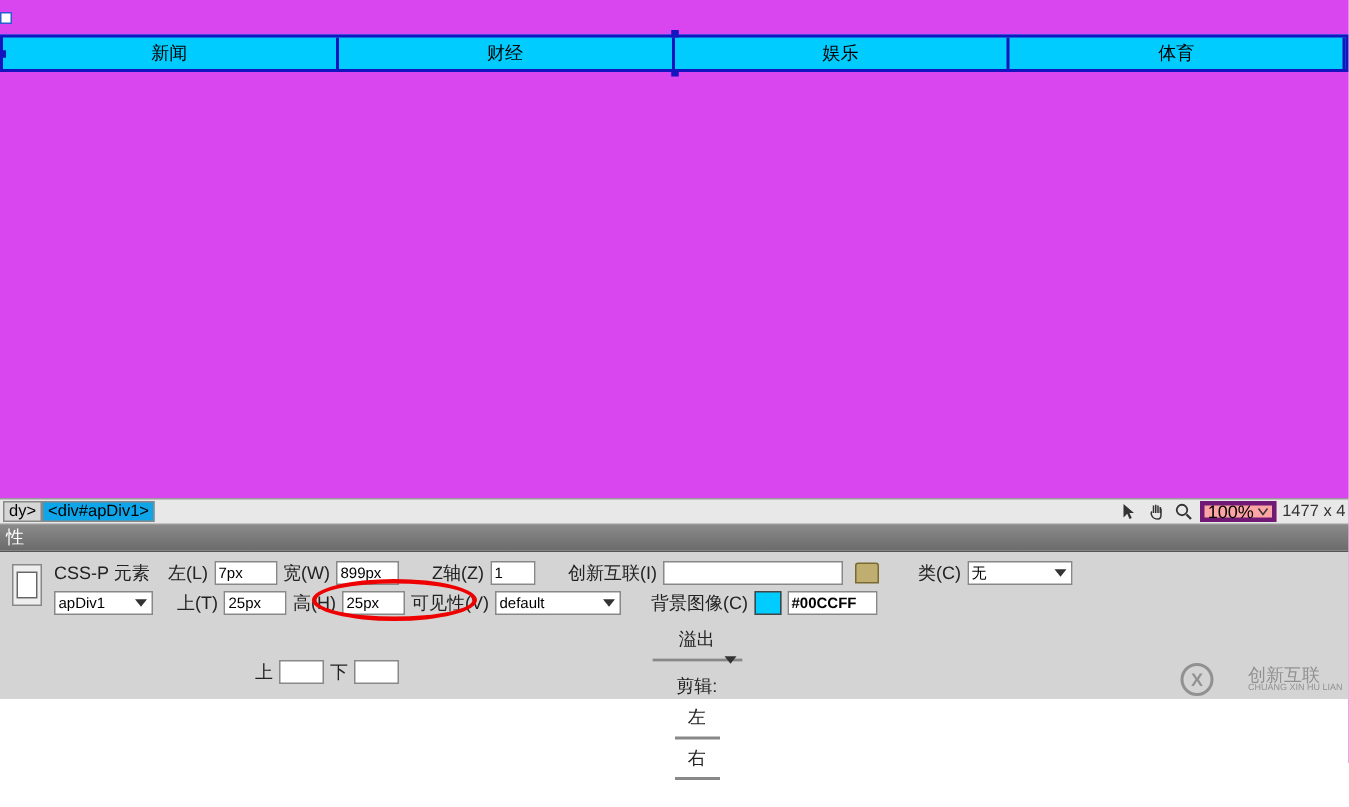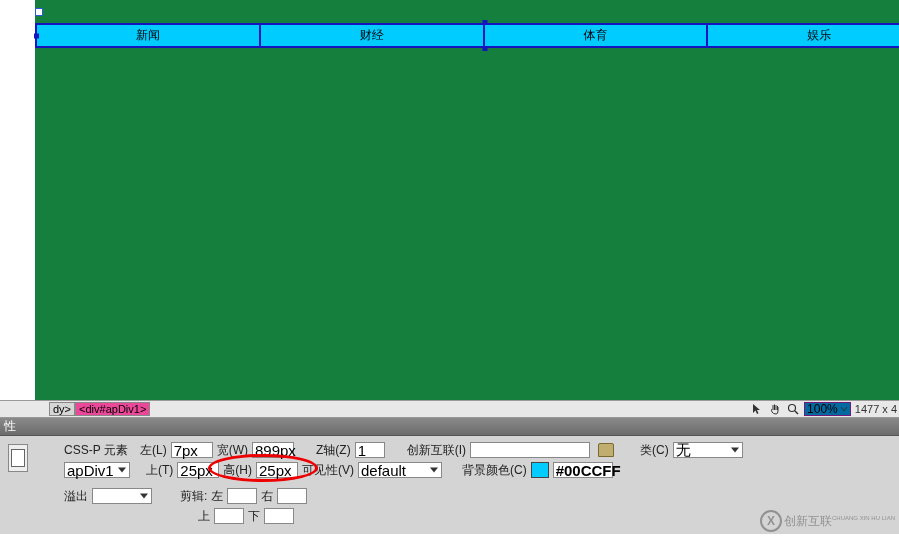--- a/index.html
+++ b/index.html
@@ -1,86 +1,86 @@
 <!DOCTYPE html>
 <html><head>
 <meta charset="utf-8">
 <style>
 * { box-sizing: border-box; margin: 0; padding: 0; font-family: 'SimSun', 'Microsoft YaHei', sans-serif; font-size: 12px; }
 body { background: #fff; width: 899px; height: 538px; overflow: hidden; position: relative; }
 
 
-.canvas-area { position: relative; height: 400px; background: #15803d; margin-left: 35px; }
+.canvas-area { position: relative; height: 332px; background: #d946ef; }
 .selection-handle { position: absolute; width: 8px; height: 8px; border: 1px solid #2a5dd0; background: #fff; left: 0; top: 8px; }
 
 .nav-bar { position: absolute; left: 0; top: 23px; width: 899px; height: 25px; display: flex; border: 2px solid #1515c0; background: #00CCFF; }
 .nav-item { flex: 1; display: flex; align-items: center; justify-content: center; border-right: 2px solid #1515c0; color: #000; font-size: 14px; }
 .nav-item:last-child { border-right: none; }
 .nav-marker { position: absolute; width: 5px; height: 5px; background: #1515c0; }
 
 
 .tag-row { background: #e8e8e8; border-top: 1px solid #999; border-bottom: 1px solid #999; height: 18px; display: flex; align-items: center; padding: 0 2px; }
-.tag-left { display: flex; align-items: center; gap: 0; margin-left: 47px; }
+.tag-left { display: flex; align-items: center; gap: 0; }
 .tag-chip { background: #d6d6d6; border: 1px solid #888; padding: 0 3px; height: 14px; display: flex; align-items: center; font-size: 11px; }
-.tag-chip.sel { background: #ec4899; }
+.tag-chip.sel { background: #0ea5e9; }
 .tag-right { margin-left: auto; display: flex; align-items: center; gap: 4px; }
 .tool-icon { width: 14px; height: 14px; display: flex; align-items: center; justify-content: center; color: #333; }
-.zoom-box { border: 1px solid #701a75; background: #0369a1; padding: 0 2px; height: 14px; display: flex; align-items: center; gap: 2px; font-size: 11px; }
+.zoom-box { border: 3px solid #701a75; background: #fca5a5; padding: 0 2px; height: 14px; display: flex; align-items: center; gap: 2px; font-size: 11px; }
 .dim-label { font-size: 11px; color: #333; }
 
 
 .prop-header { background: linear-gradient(#8a8a8a, #6b6b6b); height: 18px; display: flex; align-items: center; padding: 0 4px; color: #fff; font-size: 12px; border-bottom: 1px solid #555; }
 
 
 .prop-body { background: #d4d4d4; height: 98px; display: flex; padding: 4px 6px; position: relative; }
 .prop-icon-col { width: 24px; display: flex; align-items: flex-start; justify-content: center; padding-top: 4px; }
 .prop-icon-box { width: 20px; height: 28px; border: 1px solid #888; background: #eee; display: flex; align-items: center; justify-content: center; }
 .mini-css-icon { width: 14px; height: 18px; border: 1px solid #666; background: #fff; }
 
-.prop-grid { display: flex; flex-direction: column; gap: 0; padding-left: 6px; flex: 1; margin-left: 28px; }
+.prop-grid { display: flex; flex-direction: column; gap: 0; padding-left: 6px; flex: 1; }
 .prop-row { display: flex; align-items: center; gap: 4px; height: 20px; }
 .prop-row2 { display: flex; align-items: center; gap: 4px; height: 20px; }
 .lbl { font-size: 12px; color: #222; white-space: nowrap; }
-.field { background: #fff; border: 1px solid #888; height: 16px; padding: 0 2px; font-size: 15px; display: flex; align-items: center; }
+.field { background: #fff; border: 1px solid #888; height: 16px; padding: 0 2px; font-size: 10px; display: flex; align-items: center; }
 .field.w30 { width: 30px; }
 .field.w40 { width: 42px; }
 .field.w100 { width: 120px; }
 .field.w60 { width: 60px; font-weight: bold; }
 .dropdown { position: relative; }
 .dropdown::after { content: ''; position: absolute; right: 3px; top: 50%; transform: translateY(-50%); border-left: 4px solid transparent; border-right: 4px solid transparent; border-top: 5px solid #333; }
 .dropdown.pad { padding-right: 14px; }
 .color-swatch { width: 18px; height: 16px; border: 1px solid #444; background: #00CCFF; }
 .folder-icon { width: 16px; height: 14px; background: #bfae70; border: 1px solid #7a6a30; border-radius: 2px 2px 0 0; margin-left: 4px; }
 
 .oval-highlight { position: absolute; width: 110px; height: 28px; border: 3px solid #e00; border-radius: 50%; left: 208px; bottom: 52px; pointer-events: none; }
 
 
 .watermark { position: absolute; right: 4px; bottom: 2px; display: flex; align-items: center; gap: 2px; opacity: 0.6; }
 .wm-circle { width: 22px; height: 22px; border: 2px solid #666; border-radius: 50%; display: flex; align-items: center; justify-content: center; font-weight: bold; color: #666; font-size: 12px; }
-.wm-text { display: flex; flex-direction: row; font-size: 10px; color: #666; line-height: 1; }
+.wm-text { display: flex; flex-direction: column; font-size: 10px; color: #666; line-height: 1; margin-left: 21px; }
 
 .sp { display: inline-block; }
 </style>
 </head>
 <body>
 
 <div class="canvas-area">
   <div class="selection-handle"></div>
   <div class="nav-bar">
     <div class="nav-item">
         <span>新闻</span>
       </div>
     <div class="nav-item">
         <span>财经</span>
       </div>
     <div class="nav-item">
-        <span>体育</span>
+        <span>娱乐</span>
       </div>
     <div class="nav-item">
-        <span>娱乐</span>
+        <span>体育</span>
       </div>
     <div class="nav-marker" style="left:-3px; top:50%; transform:translateY(-50%);"></div>
     <div class="nav-marker" style="left:50%; top:-5px; transform:translateX(-50%);"></div>
     <div class="nav-marker" style="left:50%; bottom:-5px; transform:translateX(-50%);"></div>
   </div>
 </div>
 
 <div class="tag-row">
   <div class="tag-left">
     <span class="tag-chip">dy&gt;</span>
@@ -147,26 +147,26 @@
     <div class="prop-row">
       <span class="field dropdown pad" style="width:66px;">apDiv1</span>
       <span class="sp" style="width:8px;"></span>
       <span class="lbl">上(T)</span>
       <span class="field w40">25px</span>
       <span class="lbl">高(H)</span>
       <span class="field w40">25px</span>
       <span class="lbl">可见性(V)</span>
       <span class="field dropdown pad" style="width:84px;">default</span>
       <span class="sp" style="width:12px;"></span>
-      <span class="lbl">背景颜色(C)</span>
+      <span class="lbl">背景图像(C)</span>
       <span class="color-swatch"></span>
       <span class="field w60">#00CCFF</span>
     </div>
 
-    <div class="prop-row2" style="margin-top:6px;">
+    <div class="prop-row2" style="margin-top:6px;flex-direction:column;">
       <span class="lbl">溢出</span>
       <span class="field dropdown pad" style="width:60px;"></span>
       <span class="sp" style="width:20px;"></span>
       <span class="lbl">剪辑:</span>
       <span class="lbl">左</span>
       <span class="field w30"></span>
       <span class="lbl">右</span>
       <span class="field w30"></span>
     </div>
 

